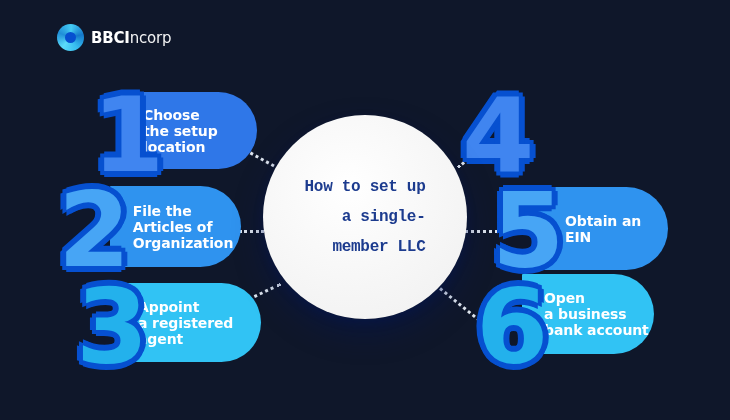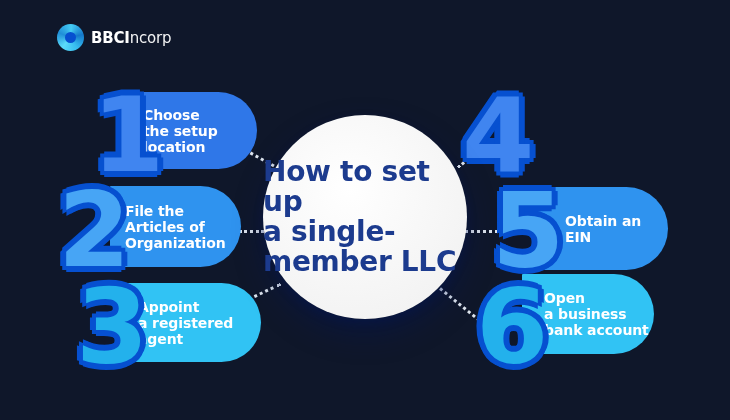--- a/index.html
+++ b/index.html
@@ -17,22 +17,22 @@
     border-radius:50%; background:var(--bg); }
   .logo-text { color:#ffffff; font-size:15px; letter-spacing:-0.2px; white-space:nowrap; }
   .logo-text b { font-weight:800; }
   .logo-text span { font-weight:400; opacity:.95; }
 
   
   .circle { position:absolute; left:263px; top:115px; width:204px; height:204px; border-radius:50%;
     background:radial-gradient(circle at 42% 36%, #ffffff 0%, #f3f3f3 75%, #ececec 100%);
     box-shadow:0 14px 30px rgba(2,22,92,.38), 0 4px 10px rgba(2,22,92,.25);
     display:flex; align-items:center; justify-content:center; z-index:3; }
-  .title { font-size:28px; line-height:30px; font-weight:800; text-align:left;
-    white-space:pre-line; letter-spacing:-0.3px; }
+  .title { font-size:16px; line-height:30px; font-weight:800; text-align:right;
+    white-space:pre-line; letter-spacing:-0.3px;font-family:Liberation Mono, monospace; }
 
   
   .pill { position:absolute; border-radius:24px 999px 999px 24px;
     display:flex; align-items:center; z-index:1; }
   .pill-label { color:#ffffff; font-size:14px; line-height:16px; font-weight:700;
     white-space:pre-line; letter-spacing:-0.1px; }
   .num { position:absolute; z-index:2; font-size:104px; font-weight:700; line-height:1;
     transform:translateY(-44%); letter-spacing:-4px;
     text-shadow:6px 0 var(--bg), -6px 0 var(--bg), 0 6px var(--bg), 0 -6px var(--bg),
       4px 4px var(--bg), -4px 4px var(--bg), 4px -4px var(--bg), -4px -4px var(--bg); }
@@ -65,21 +65,21 @@
   </div>
 
   <div class="num" style="left: 92px; top: 129px; color: rgb(64, 133, 240);">1</div>
   <div class="pill" style="left: 130px; top: 92px; width: 127px; height: 77px; padding-left: 13px; background: rgb(47, 119, 232);">
     <div class="pill-label">Choose
 the setup
 location</div>
   </div>
 
   <div class="num" style="left: 58px; top: 224px; color: rgb(71, 165, 245);">2</div>
-  <div class="pill" style="left: 110px; top: 186px; width: 131px; height: 81px; padding-left: 15px; background: rgb(47, 147, 239);">
+  <div class="pill" style="left: 110px; top: 186px; width: 131px; height: 81px; padding-left: 15px; background: rgb(47, 147, 239); justify-content: center;">
     <div class="pill-label">File the
 Articles of
 Organization</div>
   </div>
 
   <div class="num" style="left: 76px; top: 321px; color: rgb(35, 177, 236);">3</div>
   <div class="pill" style="left: 120px; top: 283px; width: 141px; height: 79px; padding-left: 18px; background: rgb(49, 195, 244);">
     <div class="pill-label">Appoint
 a registered
 agent</div>

